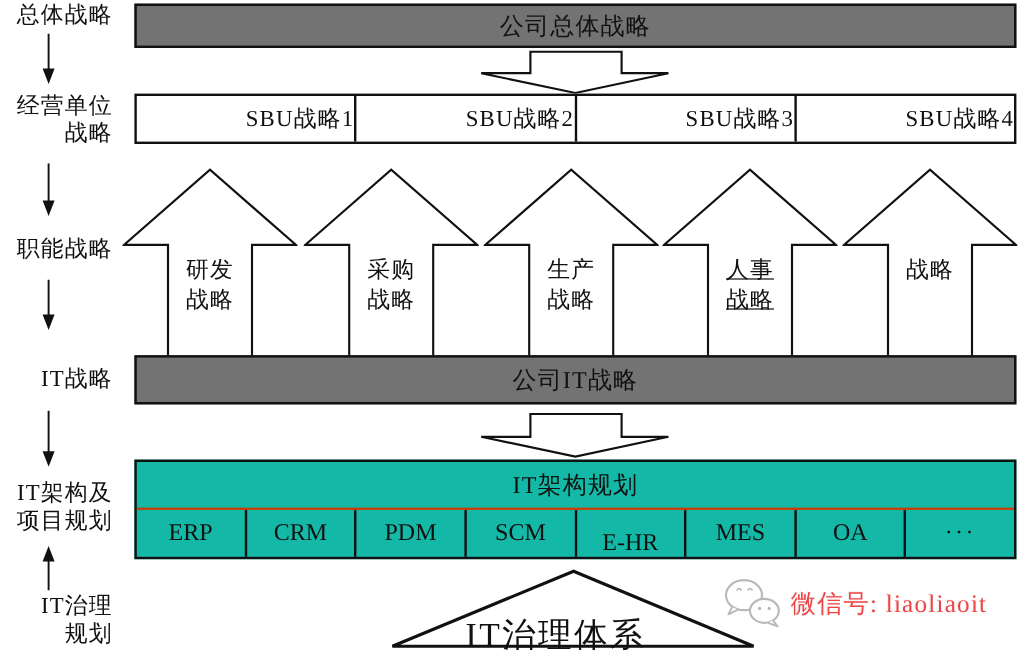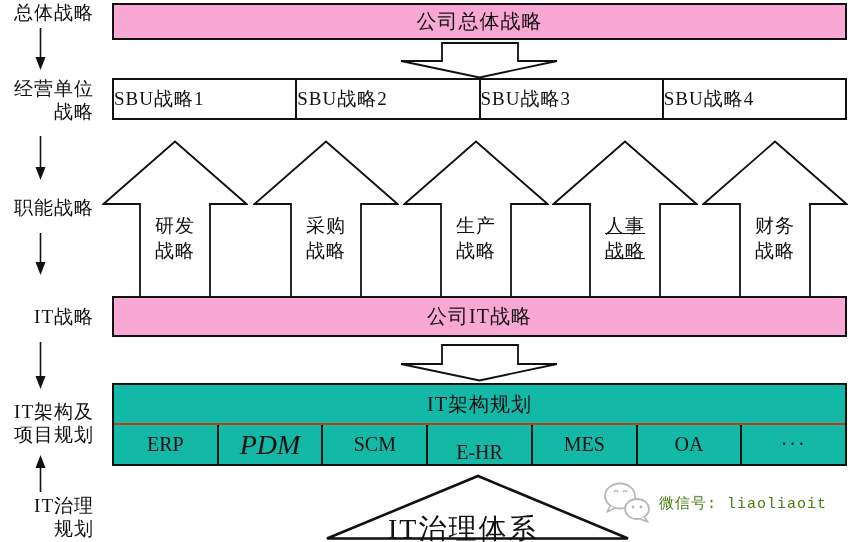--- a/index.html
+++ b/index.html
@@ -3,34 +3,34 @@
 <meta charset="utf-8">
 <style>
   html,body{margin:0;padding:0;background:#ffffff;}
   body{width:848px;height:542px;position:relative;overflow:hidden;
        font-family:"Liberation Serif","DejaVu Serif",serif;color:#111;}
   .abs{position:absolute;}
   
   .rail-label{left:0;width:94px;text-align:right;font-size:19px;line-height:23px;letter-spacing:1px;}
   .rail-arrow{left:33px;width:15px;}
   
-  .big-box{left:112px;width:735px;border:2px solid #111;background:#f9a8d4;
+  .big-box{left:112px;width:735px;border:2px solid #111;background:#737373;
            display:flex;align-items:center;justify-content:center;
            font-size:20px;letter-spacing:1px;box-sizing:border-box;}
   .row{left:112px;width:735px;border:2px solid #111;background:#fff;
        display:flex;box-sizing:border-box;}
-  .row .cell{flex:1;display:flex;align-items:center;justify-content:flex-start;
+  .row .cell{flex:1;display:flex;align-items:center;justify-content:flex-end;
              font-size:19px;letter-spacing:1px;}
   .row .cell + .cell{border-left:2px solid #111;}
   .arrow-label{width:76px;text-align:center;font-size:19px;line-height:25px;letter-spacing:1px;}
   .tri-label{text-align:left;font-size:28px;letter-spacing:2px;}
   
   .wm{display:flex;align-items:center;gap:6px;}
-  .wm-text{font-family:Liberation Mono, monospace;font-size:15px;
-           color:#4d7c0f;text-shadow:1px 1px 0 #ffffff,-1px -1px 0 #f2f2f2;letter-spacing:1px;}
+  .wm-text{font-family:Liberation Serif, serif;font-size:21px;
+           color:#ef4444;text-shadow:1px 1px 0 #ffffff,-1px -1px 0 #f2f2f2;letter-spacing:1px;}
 </style>
 </head>
 <body>
 
 <div class="abs rail-label" style="top:1px;">
   <div>总体战略</div>
 </div>
 
 <svg class="abs rail-arrow" style="top:28px;" width="15" height="42">
   <line x1="7.5" y1="0" x2="7.5" y2="31" stroke="#111" stroke-width="1.6"></line>
@@ -129,41 +129,43 @@
 </div>
 <div class="abs arrow-label" style="left:438px;top:213px;">
   <div>生产</div>
   <div>战略</div>
 </div>
 <div class="abs arrow-label" style="left:587px;top:213px;text-decoration:underline;">
   <div>人事</div>
   <div>战略</div>
 </div>
 <div class="abs arrow-label" style="left:737px;top:213px;">
-  <div>财务</div>
   <div>战略</div>
 </div>
 
 <div class="abs big-box" style="top:296px;height:41px;">
   <span>公司IT战略</span>
 </div>
 
 <svg class="abs" style="left:400px;top:344px;" width="159" height="38">
   <path d="M42,1 H118 V20 H157 L79.5,36.5 L1,20 H42 Z" fill="#fff" stroke="#111" stroke-width="1.8"></path>
 </svg>
 
 <div class="abs" style="left:112px;top:383px;width:735px;border:2px solid #111;box-sizing:border-box;background:#14b8a6;">
   <div style="height:38px;display:flex;align-items:center;justify-content:center;font-size:20px;letter-spacing:1px;">
     <span>IT架构规划</span>
   </div>
   <div style="display:flex;border-top:2px solid #c2410c;height:39px;">
     <div class="cell" style="flex:1;display:flex;align-items:center;justify-content:center;font-size:20px;">
       <span>ERP</span>
       </div>
-    <div class="cell" style="flex:1;display:flex;align-items:center;justify-content:center;font-size:28px;border-left:2px solid #111;font-style:italic;">
+    <div class="cell" style="flex:1;display:flex;align-items:center;justify-content:center;font-size:20px;border-left:2px solid #111;">
+      <span>CRM</span>
+      </div>
+    <div class="cell" style="flex:1;display:flex;align-items:center;justify-content:center;font-size:20px;border-left:2px solid #111;">
       <span>PDM</span>
       </div>
     <div class="cell" style="flex:1;display:flex;align-items:center;justify-content:center;font-size:20px;border-left:2px solid #111;">
       <span>SCM</span>
       </div>
     <div class="cell" style="flex:1;display:flex;align-items:flex-end;justify-content:center;font-size:20px;border-left:2px solid #111;">
       <span>E-HR</span>
       </div>
     <div class="cell" style="flex:1;display:flex;align-items:center;justify-content:center;font-size:20px;border-left:2px solid #111;">
       <span>MES</span>

